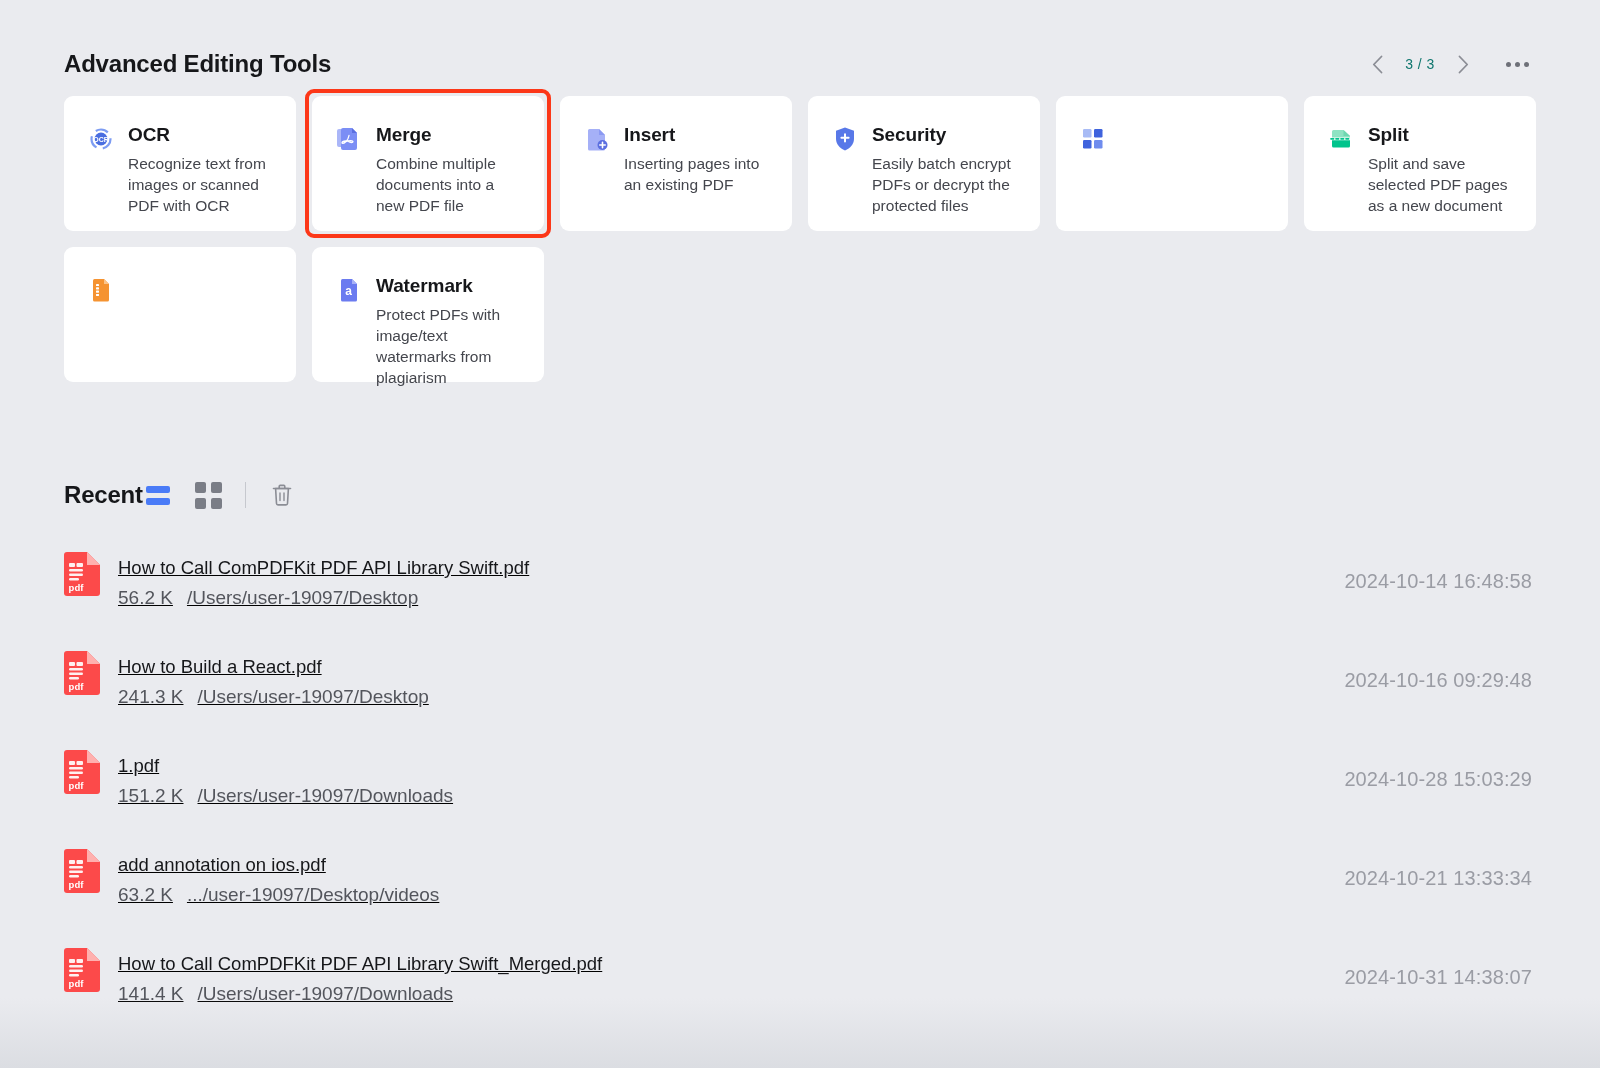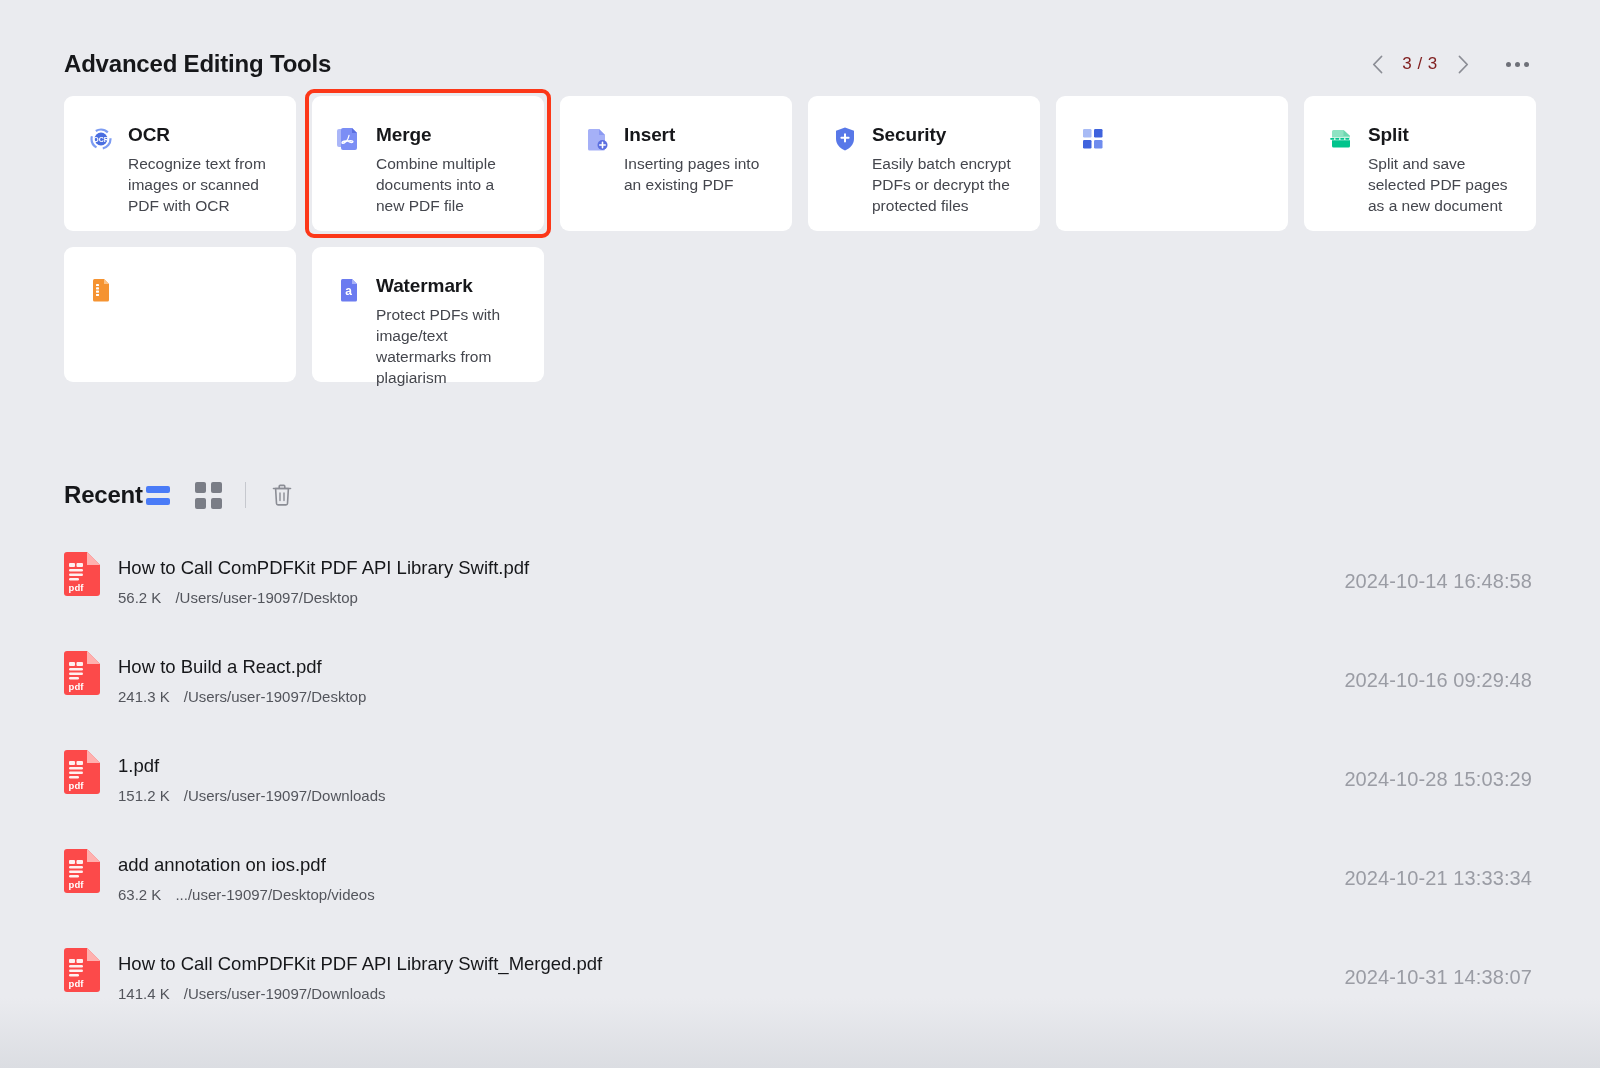--- a/index.html
+++ b/index.html
@@ -53,22 +53,22 @@
   }
 
   .pager-arrow {
     width: 34px; height: 34px;
     display: flex; align-items: center; justify-content: center;
     color: #8b8d95;
   }
   .pager-arrow svg { display: block; }
 
   .pager-count {
-    font-size: 17px;
-    color: #7f1d1d;
+    font-size: 14px;
+    color: #0f766e;
     min-width: 48px;
     text-align: center;
     letter-spacing: 0.5px;
   }
 
   .pager-more {
     width: 38px; height: 34px;
     display: flex; align-items: center; justify-content: center;
     gap: 4px;
     margin-left: 16px;
@@ -175,34 +175,34 @@
     display: flex;
     align-items: center;
     height: 99px;
     gap: 18px;
     padding-right: 4px;
   }
 
   .pdf-icon { flex: 0 0 36px; width: 36px; height: 60px; }
   .pdf-icon svg { display: block; }
 
-  .file-info { flex: 1 1 auto; min-width: 0; }
+  .file-info { flex: 1 1 auto; min-width: 0; text-decoration: underline; }
 
   .file-name {
     font-size: 18.5px;
     color: #16171a;
     line-height: 24px;
     margin-bottom: 8px;
     white-space: nowrap;
     overflow: hidden;
     text-overflow: ellipsis;
   }
 
   .file-meta {
-    font-size: 15px;
+    font-size: 19px;
     color: #53555c;
     line-height: 19px;
     display: flex;
     gap: 14px;
   }
 
   .file-date {
     flex: 0 0 auto;
     font-size: 20px;
     color: #9a9ca4;

